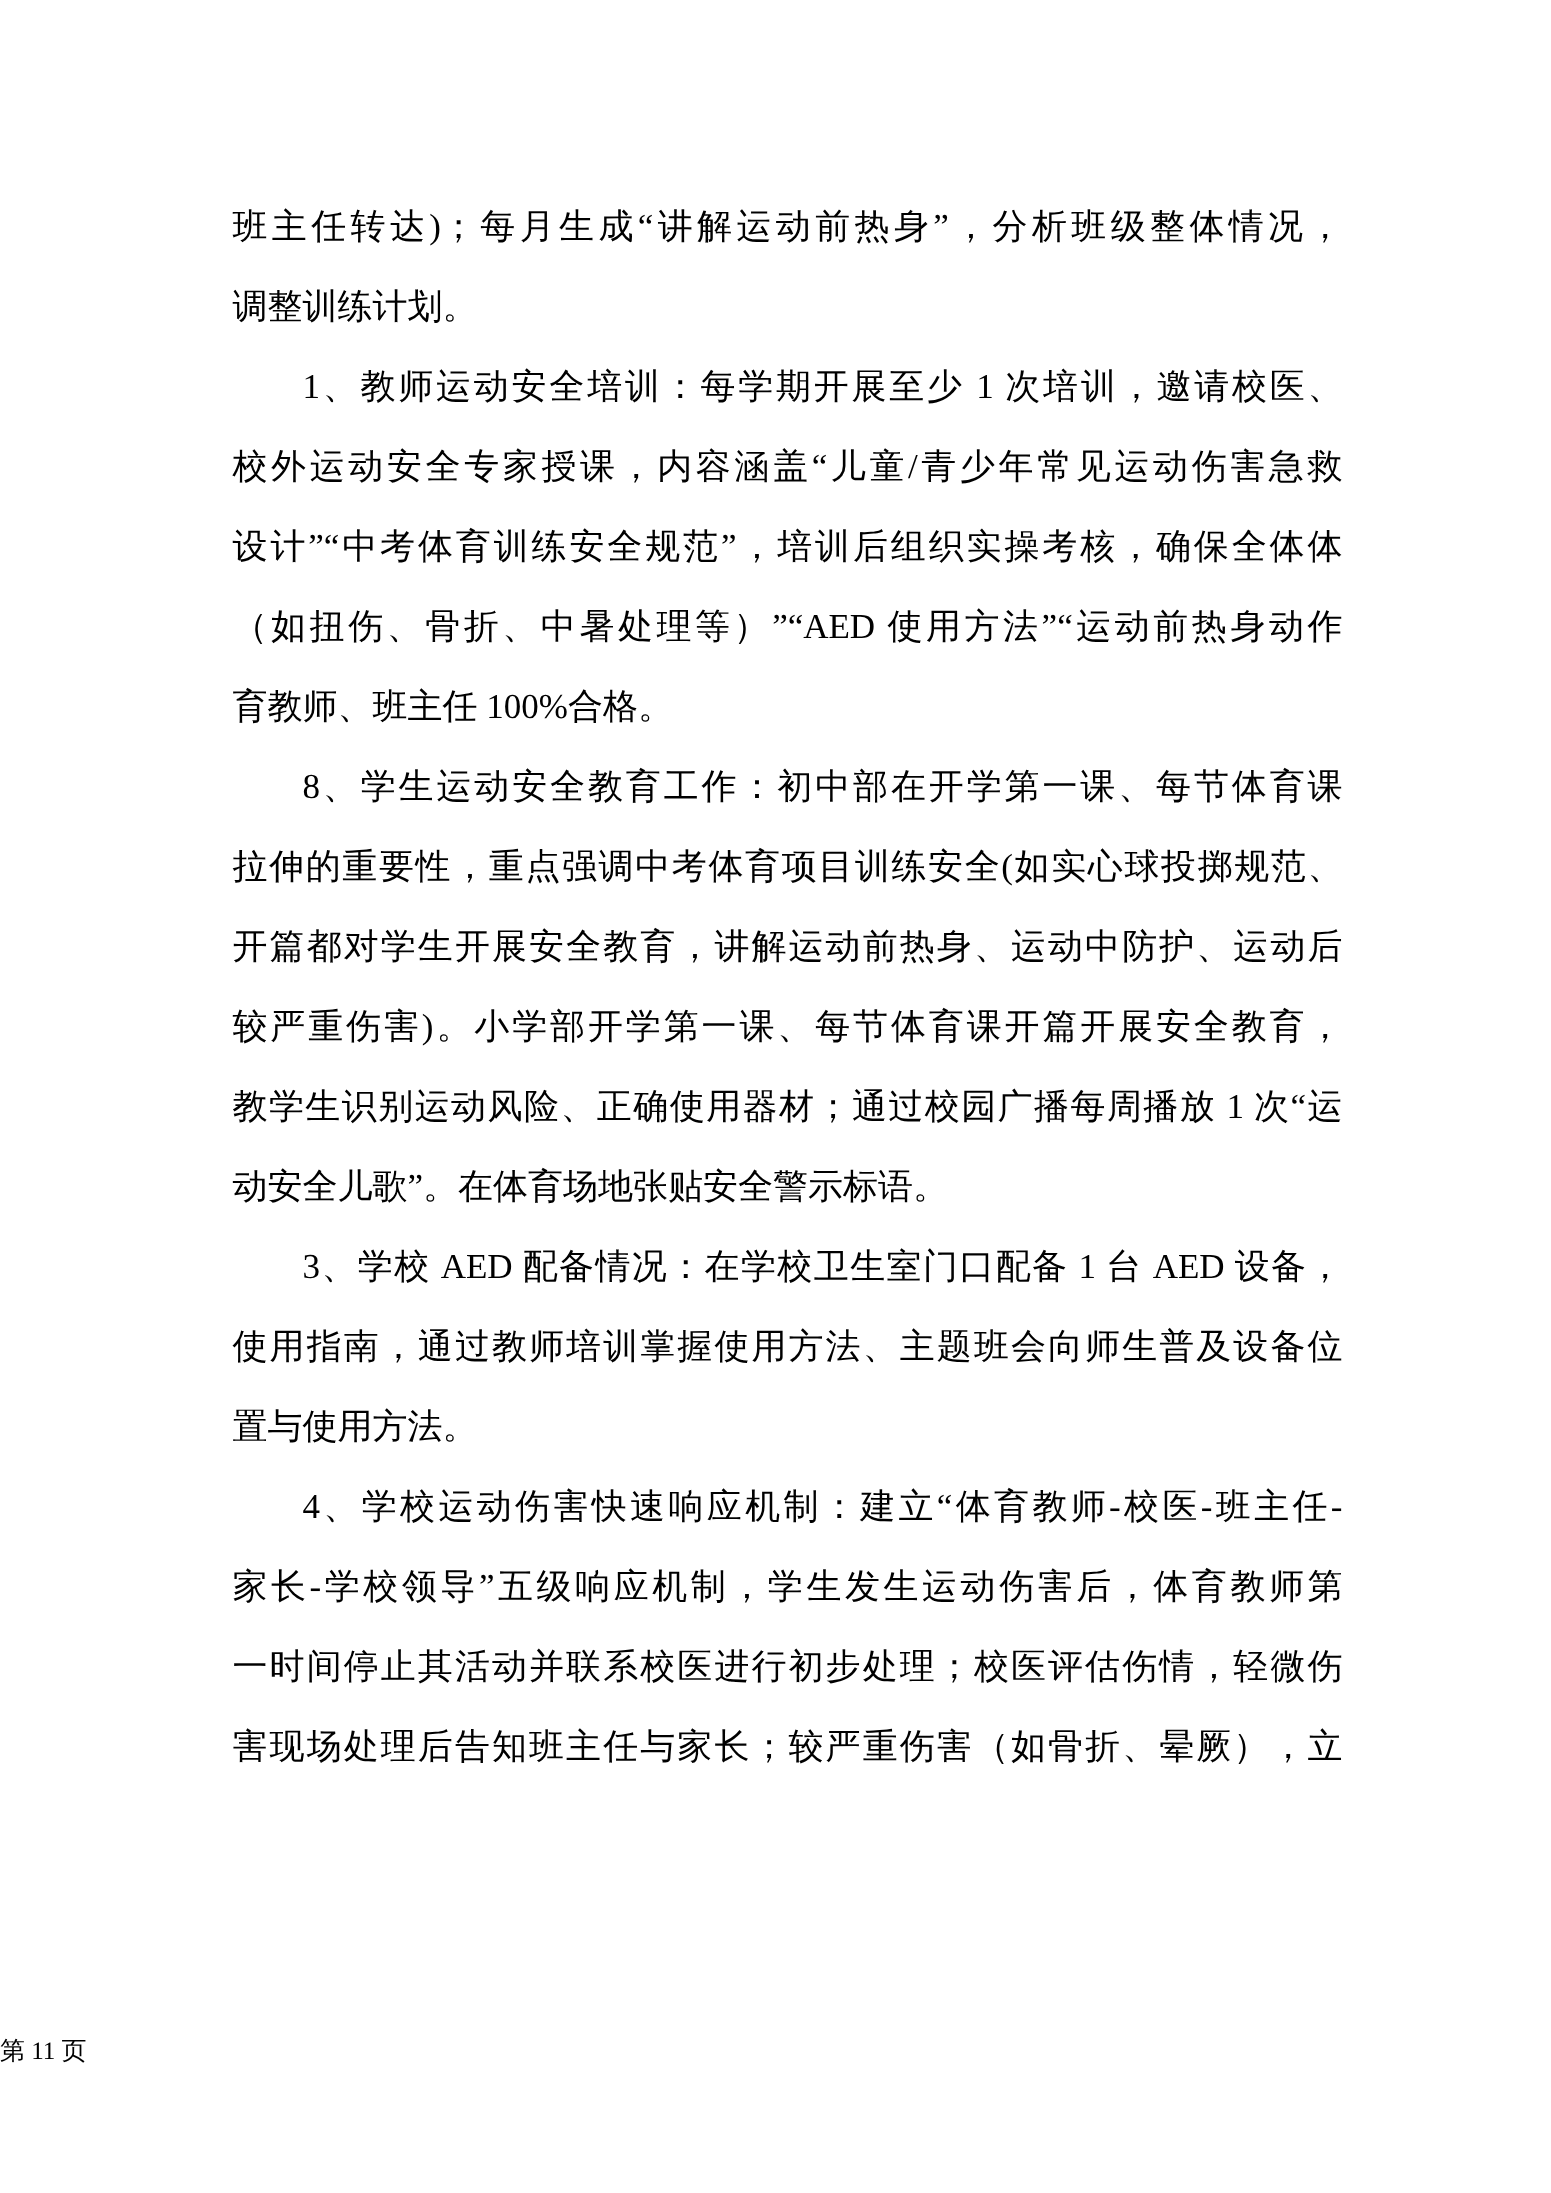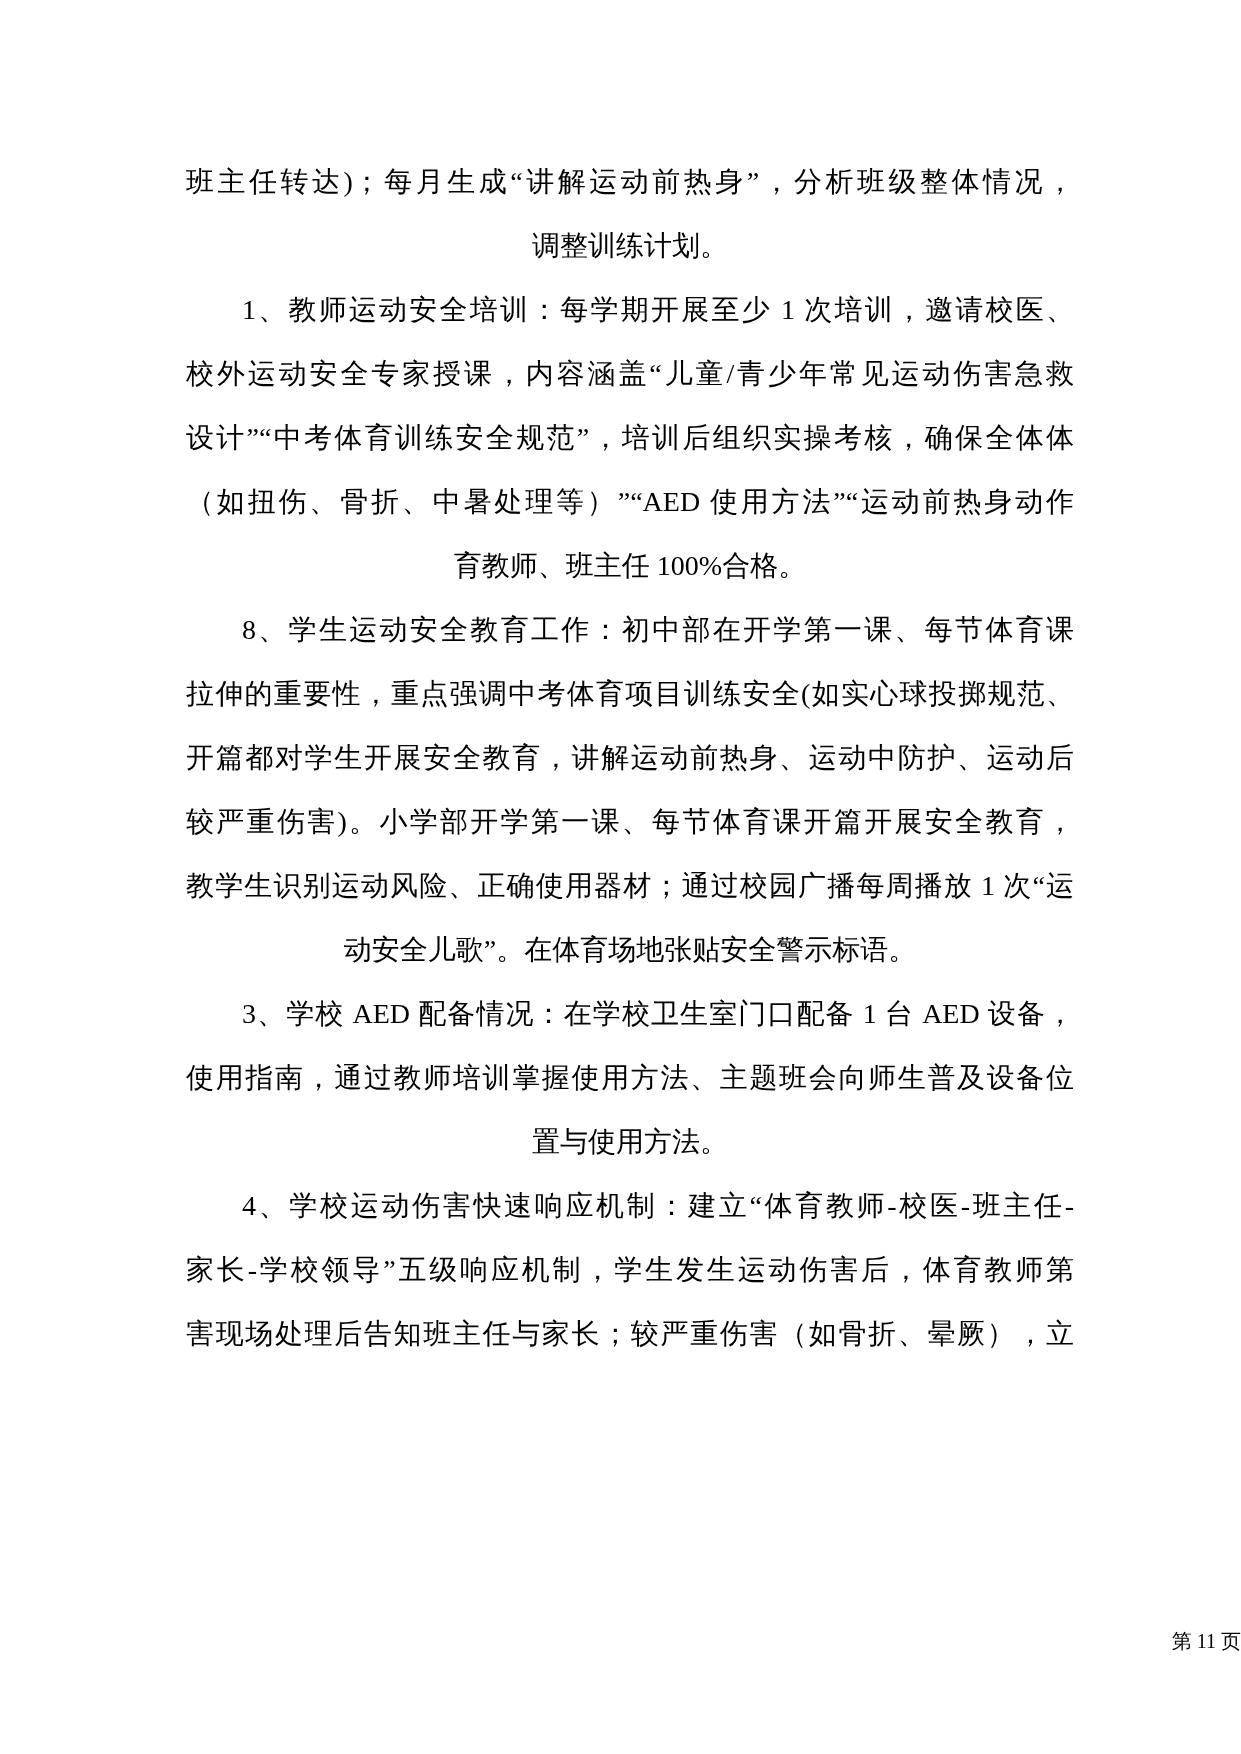--- a/index.html
+++ b/index.html
@@ -22,40 +22,39 @@
     width: 888px;
     font-size: 28px;
   }
   .para { margin: 0; padding: 0; }
   .ln {
     display: block;
     height: 64px;
     line-height: 64px;
     white-space: normal;
     overflow: visible;
-    text-align: center;
   }
   
   .jf {
     text-align: justify;
     text-align-last: justify;
   }
   
   .ind { text-indent: 56px; }
   .heading {
     font-weight: 700;
     margin: 0;
     font-size: 28px;
   }
   .footer {
     position: absolute;
     top: 1627px;
     left: 0;
     width: 1241px;
-    text-align: right;
+    text-align: left;
     font-size: 20px;
     line-height: 28px;
     color: #000000;
   }
 </style>
 </head>
 <body>
 
 <div class="doc-body">
 
@@ -84,20 +83,21 @@
 
   <div class="para">
     <div class="ln jf ind">3、学校 AED 配备情况：在学校卫生室门口配备 1 台 AED 设备，</div>
     <div class="ln jf">使用指南，通过教师培训掌握使用方法、主题班会向师生普及设备位</div>
     <div class="ln">置与使用方法。</div>
   </div>
 
   <div class="para">
     <div class="ln jf ind">4、学校运动伤害快速响应机制：建立“体育教师-校医-班主任-</div>
     <div class="ln jf">家长-学校领导”五级响应机制，学生发生运动伤害后，体育教师第</div>
+    <div class="ln jf">一时间停止其活动并联系校医进行初步处理；校医评估伤情，轻微伤</div>
     <div class="ln jf">害现场处理后告知班主任与家长；较严重伤害（如骨折、晕厥），立</div>
   </div>
 
 </div>
 
 <div class="footer">
   <span>第 11 页</span>
 </div>
 
 </body></html>

